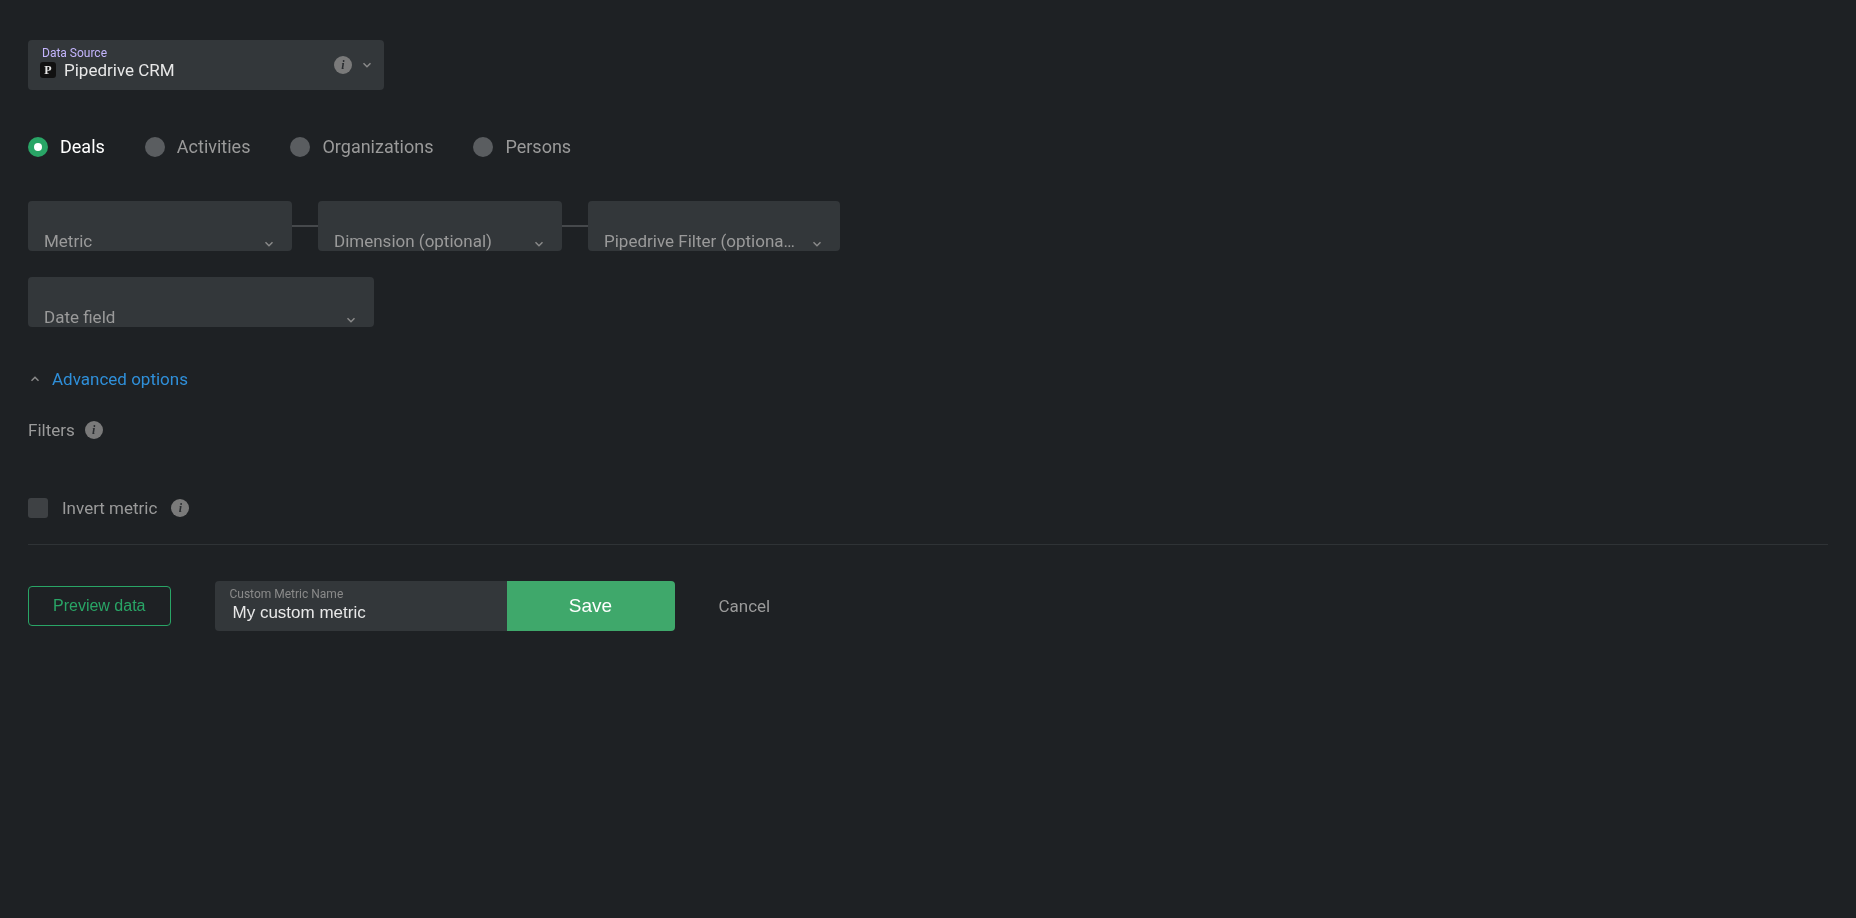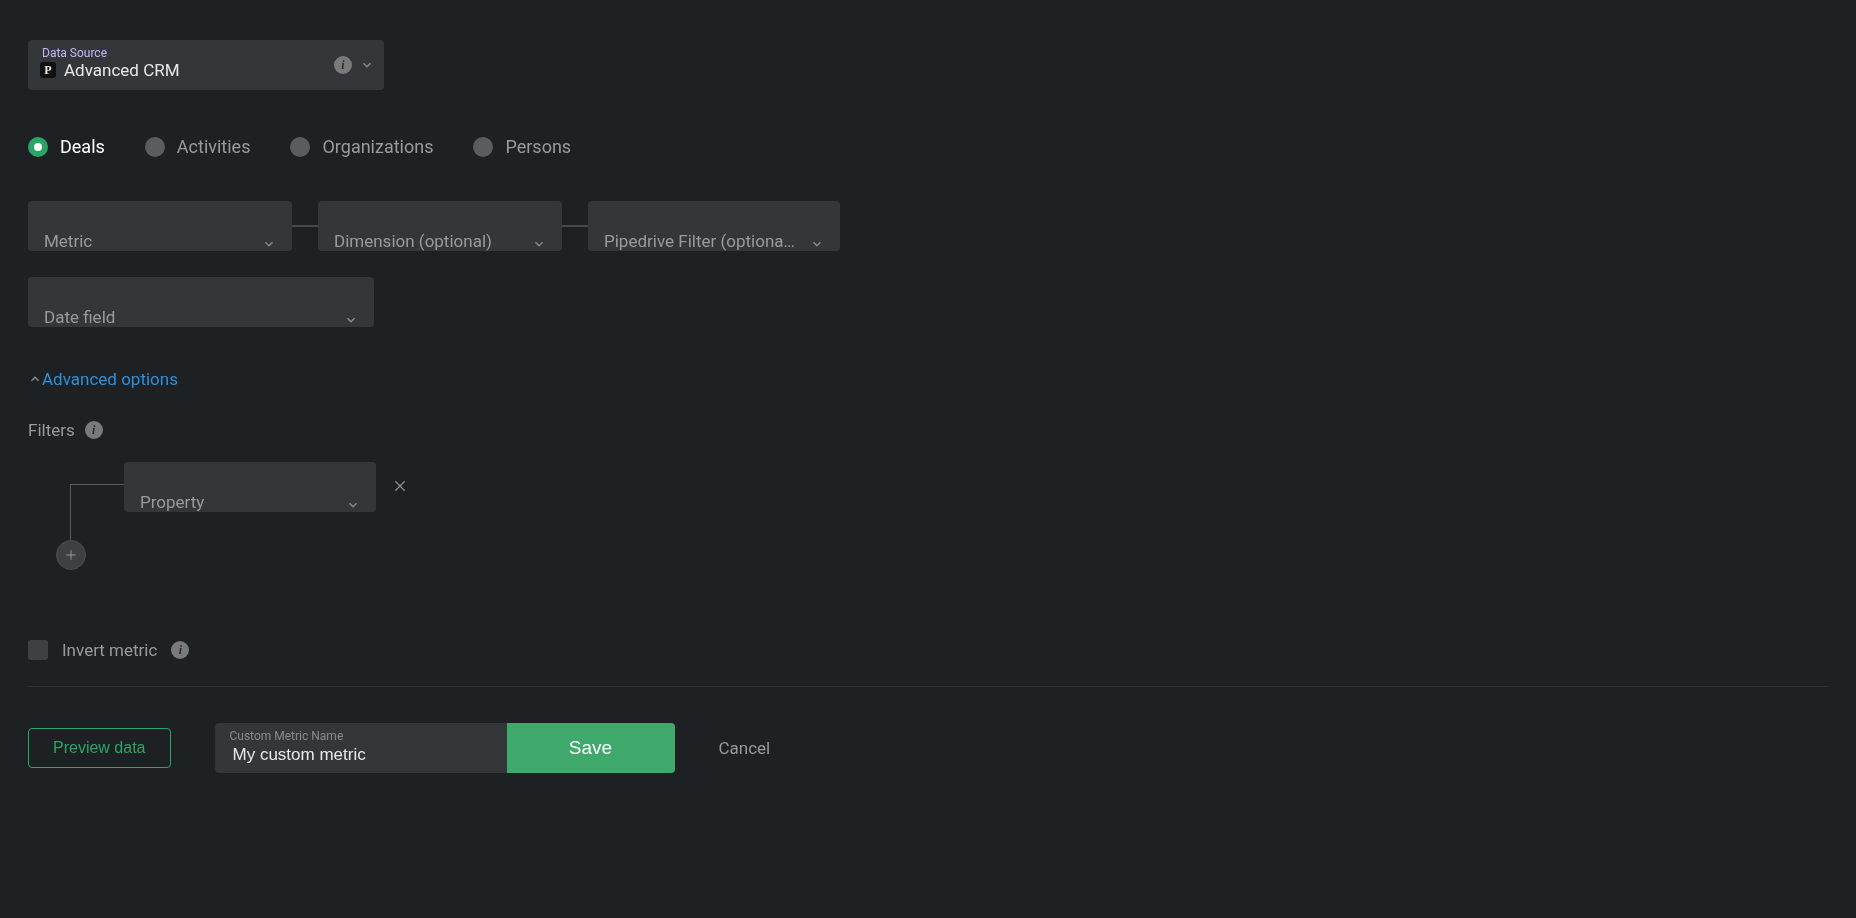--- a/index.html
+++ b/index.html
@@ -93,21 +93,21 @@
     white-space: nowrap; overflow: hidden; text-overflow: ellipsis;
     max-width: calc(100% - 24px);
   }
 
   .date-row { margin-top: 26px; }
   .sel-date { width: 346px; }
 
   
   .adv-toggle {
     margin-top: 42px;
-    display: inline-flex; align-items: center; 
+    display: inline-flex; align-items: center; gap: 10px;
     color: #2f8fd9; font-size: 17px; cursor: pointer;
   }
 
   .filters-label {
     margin-top: 30px;
     display: flex; align-items: center; gap: 10px;
     font-size: 17px; color: #9a9a9a;
   }
 
   .filter-block {
@@ -197,21 +197,21 @@
 </head>
 <body>
 
 <div class="page">
 
   
   <div class="datasource">
     <span class="float-label">Data Source</span>
     <div class="value-row">
       <span class="p-icon">P</span>
-      <span>Advanced CRM</span>
+      <span>Pipedrive CRM</span>
     </div>
     <div class="right-icons">
       <span class="info-icon">i</span>
       <span class="chev">
         <svg width="14" height="14" viewBox="0 0 24 24" fill="none" stroke="currentColor" stroke-width="2.5">
             <polyline points="6 9 12 15 18 9"></polyline>
           </svg>
       </span>
     </div>
   </div>
@@ -288,45 +288,20 @@
     <span>Advanced options</span>
   </div>
 
   
   <div class="filters-label">
     <span>Filters</span>
     <span class="info-icon">i</span>
   </div>
 
   
-  <div class="filter-block">
-    <div class="tree-line"></div>
-    <div class="filter-row">
-      <div class="select sel-property">
-        <span class="txt">Property</span>
-        <span class="chev">
-          <svg width="14" height="14" viewBox="0 0 24 24" fill="none" stroke="currentColor" stroke-width="2.5">
-              <polyline points="6 9 12 15 18 9"></polyline>
-            </svg>
-        </span>
-      </div>
-      <span class="remove-x">
-        <svg width="16" height="16" viewBox="0 0 24 24" fill="none" stroke="currentColor" stroke-width="2">
-            <line x1="5" y1="5" x2="19" y2="19"></line>
-            <line x1="19" y1="5" x2="5" y2="19"></line>
-          </svg>
-      </span>
-    </div>
-    <div class="add-btn">
-      <svg width="14" height="14" viewBox="0 0 24 24" fill="none" stroke="currentColor" stroke-width="2">
-          <line x1="12" y1="4" x2="12" y2="20"></line>
-          <line x1="4" y1="12" x2="20" y2="12"></line>
-        </svg>
-    </div>
-  </div>
 
   
   <div class="invert-row">
     <span class="checkbox"></span>
     <span>Invert metric</span>
     <span class="info-icon">i</span>
   </div>
 
   <div class="divider"></div>
 

